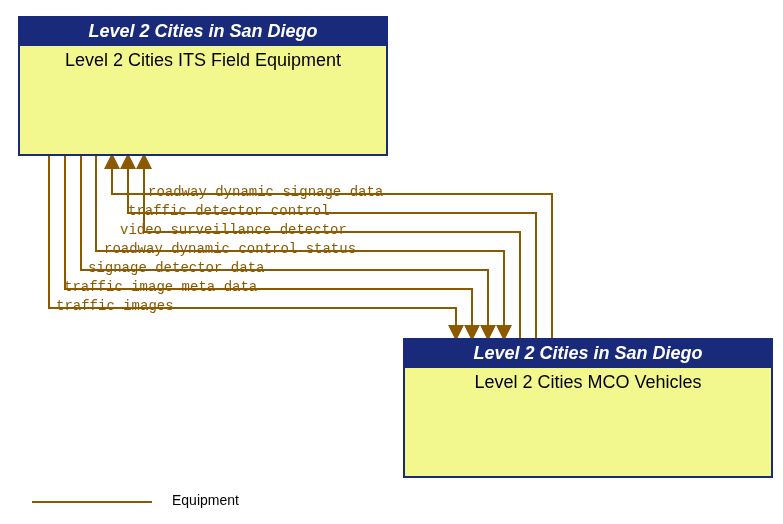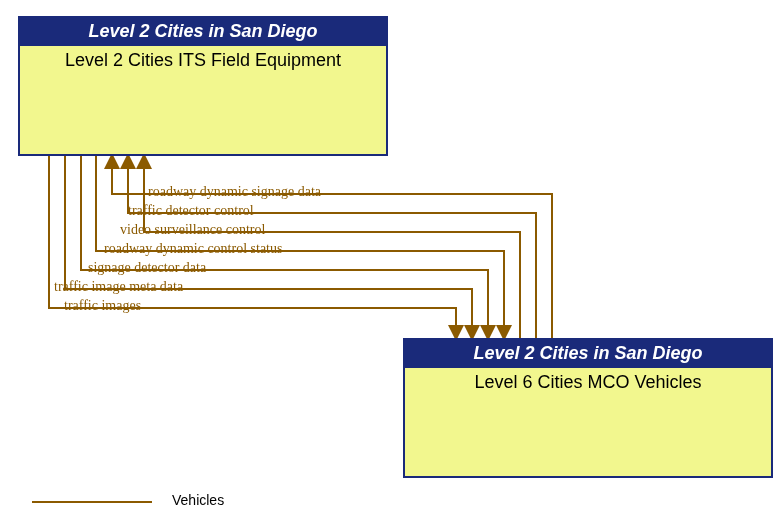--- a/index.html
+++ b/index.html
@@ -30,21 +30,21 @@
     }
     .entity-title {
       font-size: 18px;
       text-align: center;
       padding: 4px 6px 0;
     }
     .flow-label {
       position: absolute;
       font-size: 14px;
       color: #8b5a00;
-      font-family: Liberation Serif, serif;
+      font-family: Liberation Mono, monospace;
       white-space: nowrap;
     }
     .legend-line {
       position: absolute;
       height: 0;
       border-top: 2px solid #8b5a00;
     }
     .legend-text {
       position: absolute;
       font-size: 14px;
@@ -79,27 +79,27 @@
     </g>
   </svg>
 
   <div class="entity" style="left:18px; top:16px; width:370px; height:140px">
     <div class="entity-hdr">Level 2 Cities in San Diego</div>
     <div class="entity-title">Level 2 Cities ITS Field Equipment</div>
   </div>
 
   <div class="entity" style="left:403px; top:338px; width:370px; height:140px">
     <div class="entity-hdr">Level 2 Cities in San Diego</div>
-    <div class="entity-title">Level 6 Cities MCO Vehicles</div>
+    <div class="entity-title">Level 2 Cities MCO Vehicles</div>
   </div>
 
   <span class="flow-label" style="left:148px; top:184px">roadway dynamic signage data</span>
   <span class="flow-label" style="left:128px; top:203px">traffic detector control</span>
-  <span class="flow-label" style="left:120px; top:222px">video surveillance control</span>
+  <span class="flow-label" style="left:120px; top:222px">video surveillance detector</span>
   <span class="flow-label" style="left:104px; top:241px">roadway dynamic control status</span>
   <span class="flow-label" style="left:88px;  top:260px">signage detector data</span>
-  <span class="flow-label" style="left:54px;  top:279px">traffic image meta data</span>
-  <span class="flow-label" style="left:64px;  top:298px">traffic images</span>
+  <span class="flow-label" style="left:64px;  top:279px">traffic image meta data</span>
+  <span class="flow-label" style="left:56px;  top:298px">traffic images</span>
 
   <span class="legend-line" style="left:32px; top:501px; width:120px"></span>
-  <span class="legend-text" style="left:172px; top:492px">Vehicles</span>
+  <span class="legend-text" style="left:172px; top:492px">Equipment</span>
 
 </div>
 
 </body></html>

